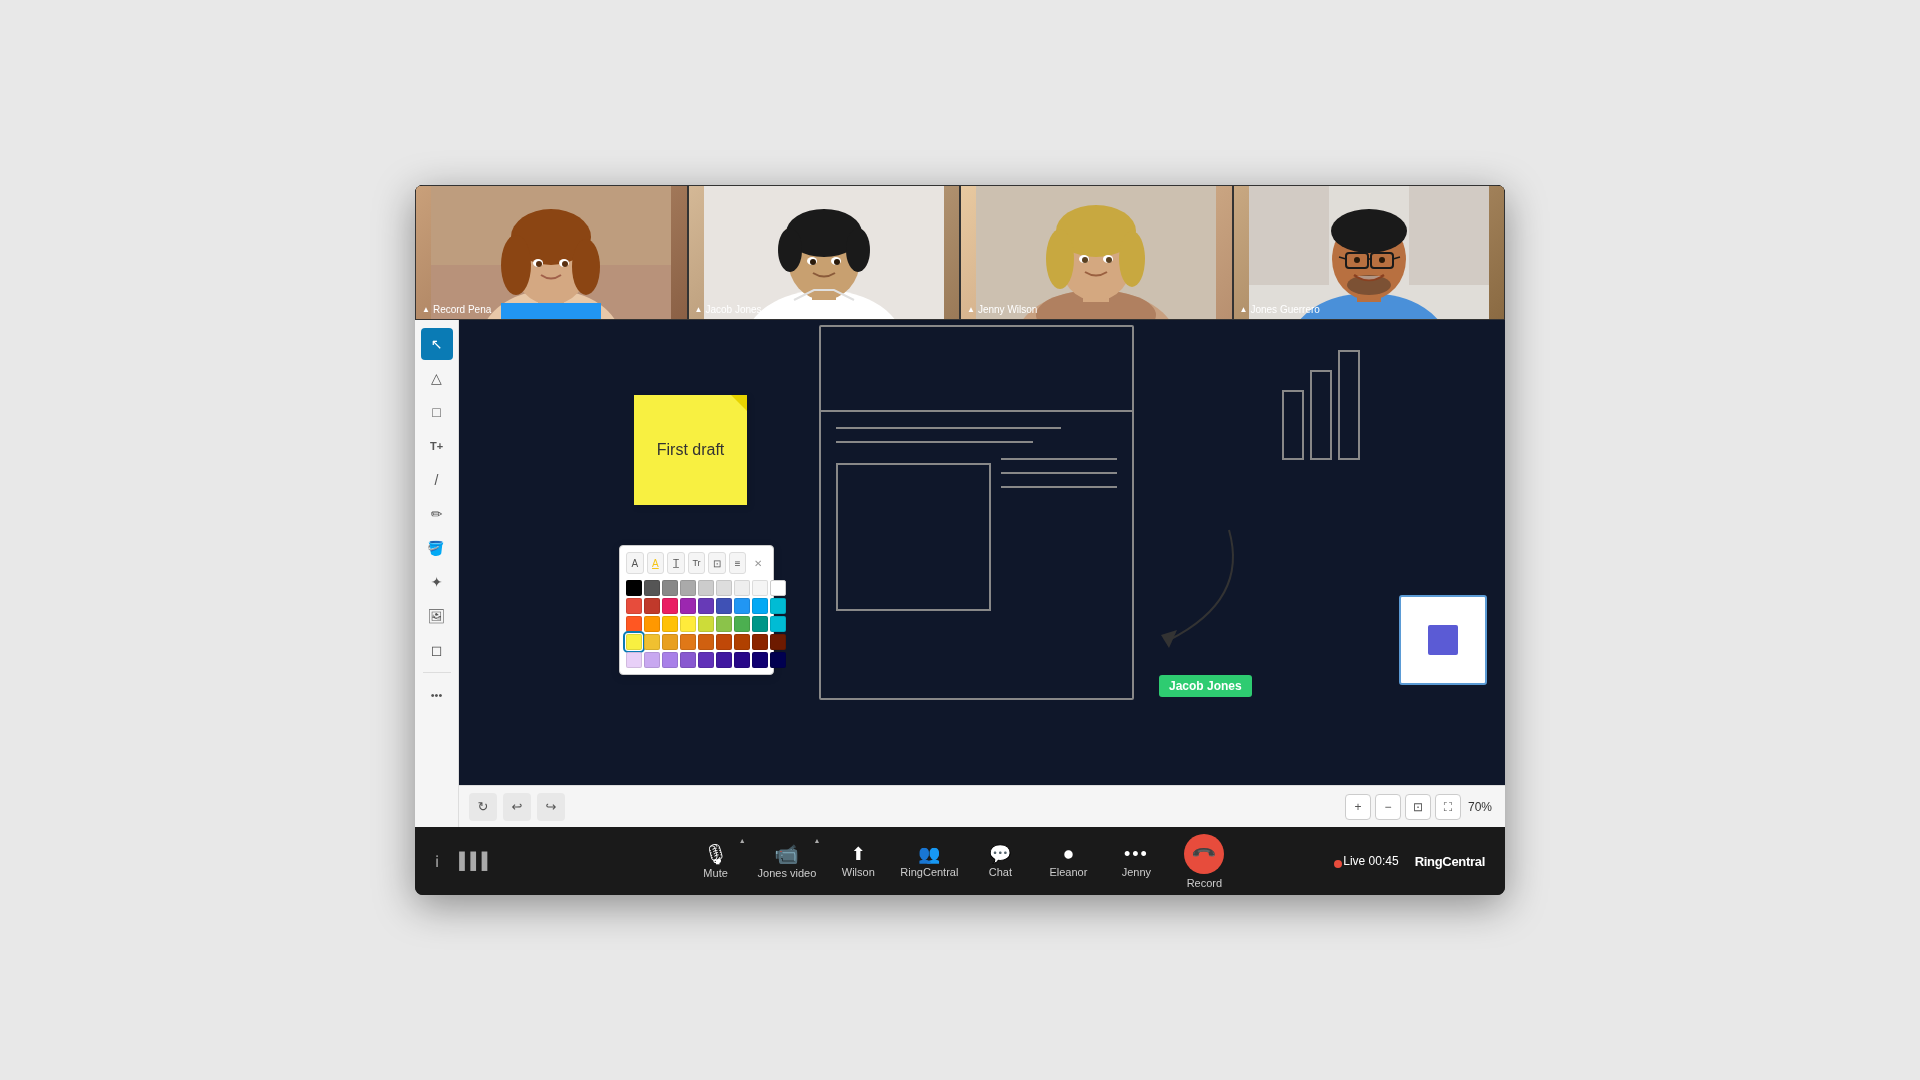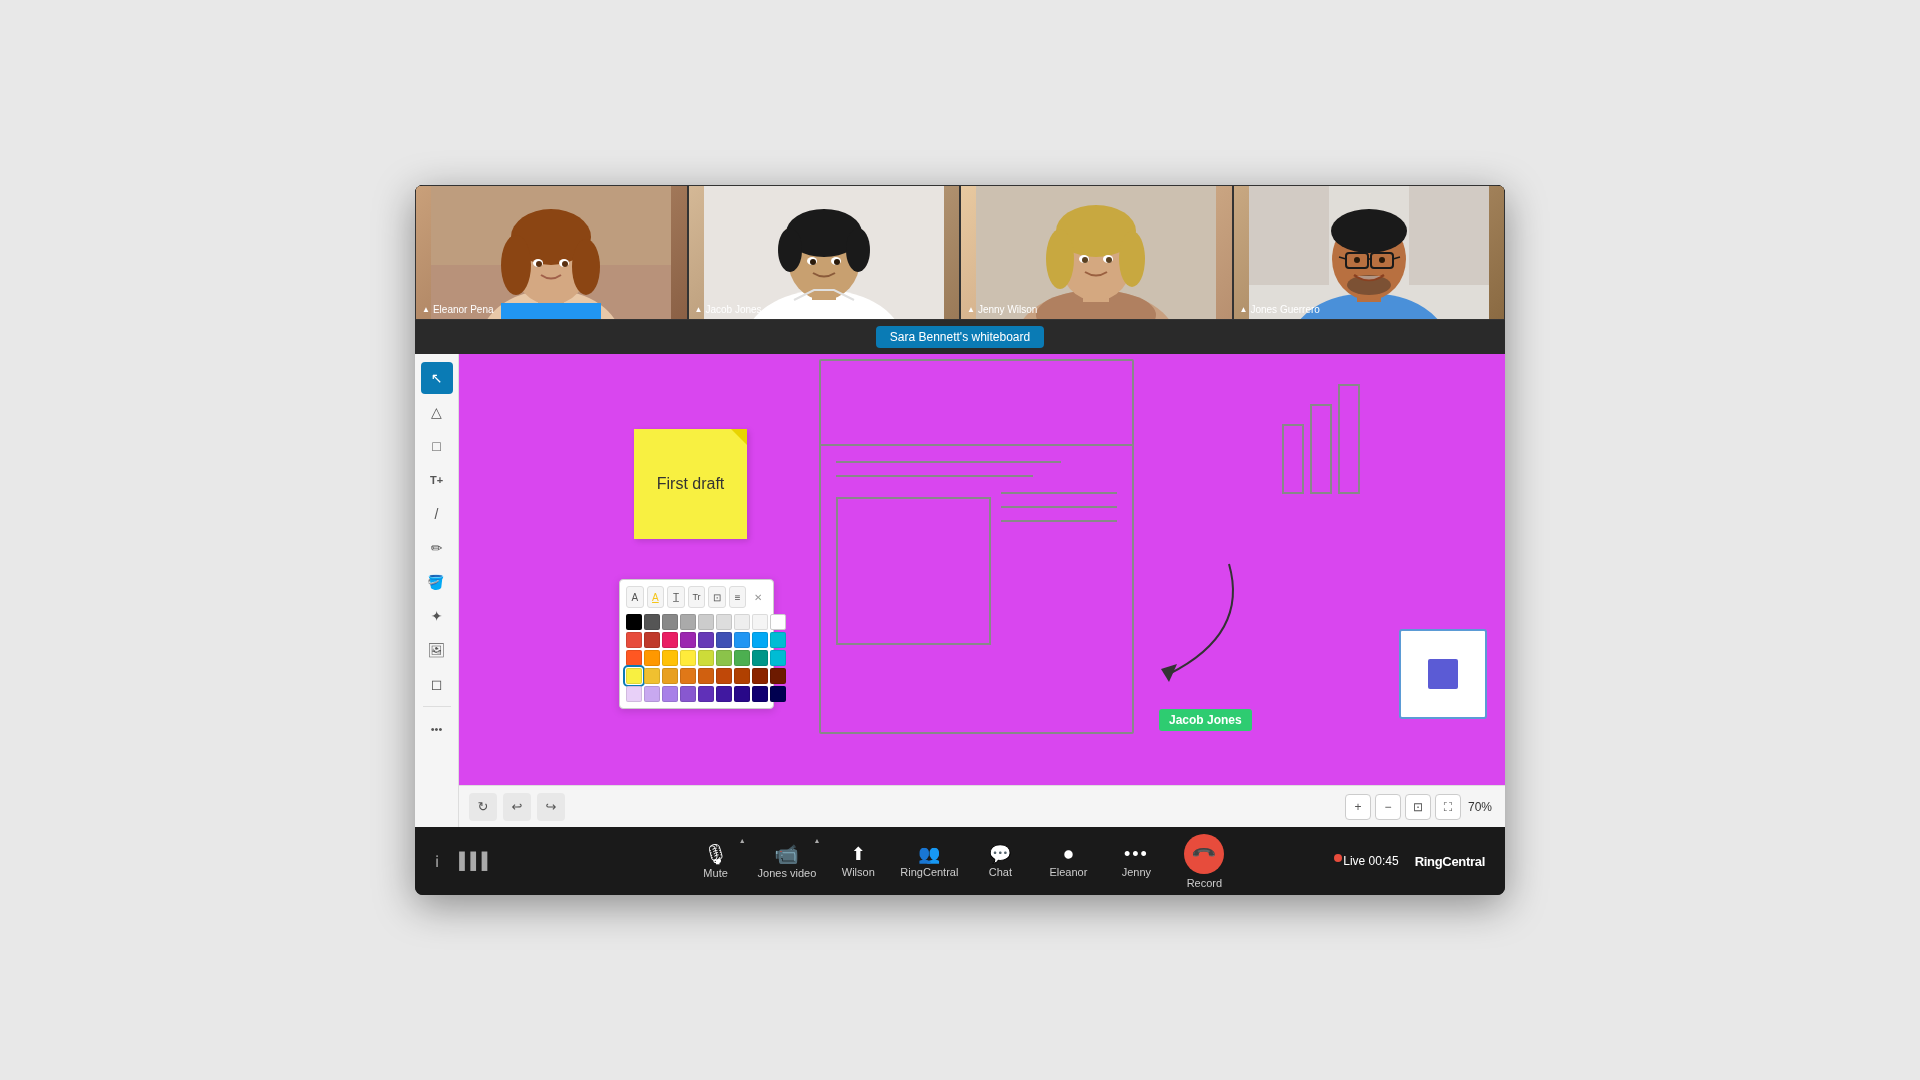--- a/index.html
+++ b/index.html
@@ -126,21 +126,21 @@
       height: 1px;
       background: #ddd;
       margin: 4px 0;
     }
 
     
     .whiteboard-canvas {
       flex: 1;
       position: relative;
       overflow: hidden;
-      background: #d946ef;
+      background: #0f172a;
     }
 
     
     .sticky-note {
       position: absolute;
       left: 175px;
       top: 75px;
       width: 113px;
       height: 110px;
       background: #f8f041;
@@ -432,21 +432,21 @@
     }
     .meeting-info-right {
       position: absolute;
       right: 20px;
       display: flex;
       align-items: center;
       gap: 16px;
     }
     .live-badge {
       display: flex;
-      align-items: flex-start;
+      align-items: flex-end;
       gap: 1px;
       color: #fff;
       font-size: 12px;
     }
     .live-dot {
       width: 8px;
       height: 8px;
       background: #e74c3c;
       border-radius: 50%;
     }
@@ -498,21 +498,21 @@
           <circle cx="108" cy="79" r="3" fill="#5a3010"></circle>
           <circle cx="134" cy="79" r="3" fill="#5a3010"></circle>
 
           <path d="M110 90 Q120 97 130 90" stroke="#a0604a" stroke-width="2" fill="none"></path>
 
           <rect x="70" y="118" width="100" height="20" fill="#2196f3"></rect>
         </svg>
       </div>
       <div class="participant-name">
         <span class="signal-icon">▲</span>
-        <span>Eleanor Pena</span>
+        <span>Record Pena</span>
       </div>
     </div>
 
     <div class="video-tile">
       <div class="face-portrait face2">
         <svg viewBox="0 0 240 135" width="240" height="135" xmlns="http://www.w3.org/2000/svg">
           <rect width="240" height="135" fill="#d0c8c0"></rect>
 
           <rect x="0" y="0" width="240" height="135" fill="#e8e4e0"></rect>
 
@@ -609,23 +609,20 @@
           <path d="M108 91 Q120 98 132 91" fill="rgba(255,255,255,0.4)"></path>
         </svg>
       </div>
       <div class="participant-name">
         <span class="signal-icon">▲</span>
         <span>Jones Guerrero</span>
       </div>
     </div>
   </div>
 
-  <div class="whiteboard-title-bar">
-    <span class="whiteboard-title-badge">Sara Bennett's whiteboard</span>
-  </div>
 
   <div class="main-content">
 
     <div class="toolbar">
       <button class="tool-btn active" title="Select">↖</button>
       <button class="tool-btn" title="Triangle">△</button>
       <button class="tool-btn" title="Rectangle">□</button>
       <button class="tool-btn" title="Text" style="font-size:11px;font-weight:bold;">T+</button>
       <button class="tool-btn" title="Line">/</button>
       <button class="tool-btn" title="Pen">✏</button>

